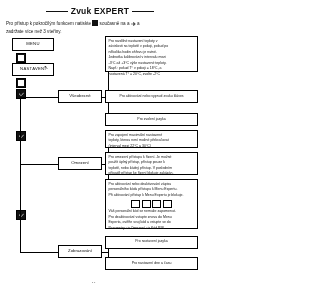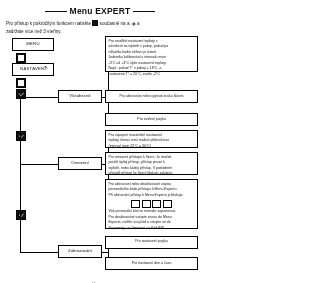--- a/index.html
+++ b/index.html
@@ -88,21 +88,21 @@
     font-size:3px;color:#333;
   }
 </style>
 </head>
 <body>
 
 <div class="page">
 
   <div class="title-row">
     <span class="title-rule"></span>
-    <span class="title">Menu EXPERT</span>
+    <span class="title">Zvuk EXPERT</span>
     <span class="title-rule"></span>
   </div>
 
   <div class="intro">
     <span class="ln">
       <span>Pro přístup k pokročilým funkcem natiskte</span>
       <span class="gl g-sq"></span>
       <span>současně na a</span>
       <span class="gl g-updn"></span>
       <span>a</span>

